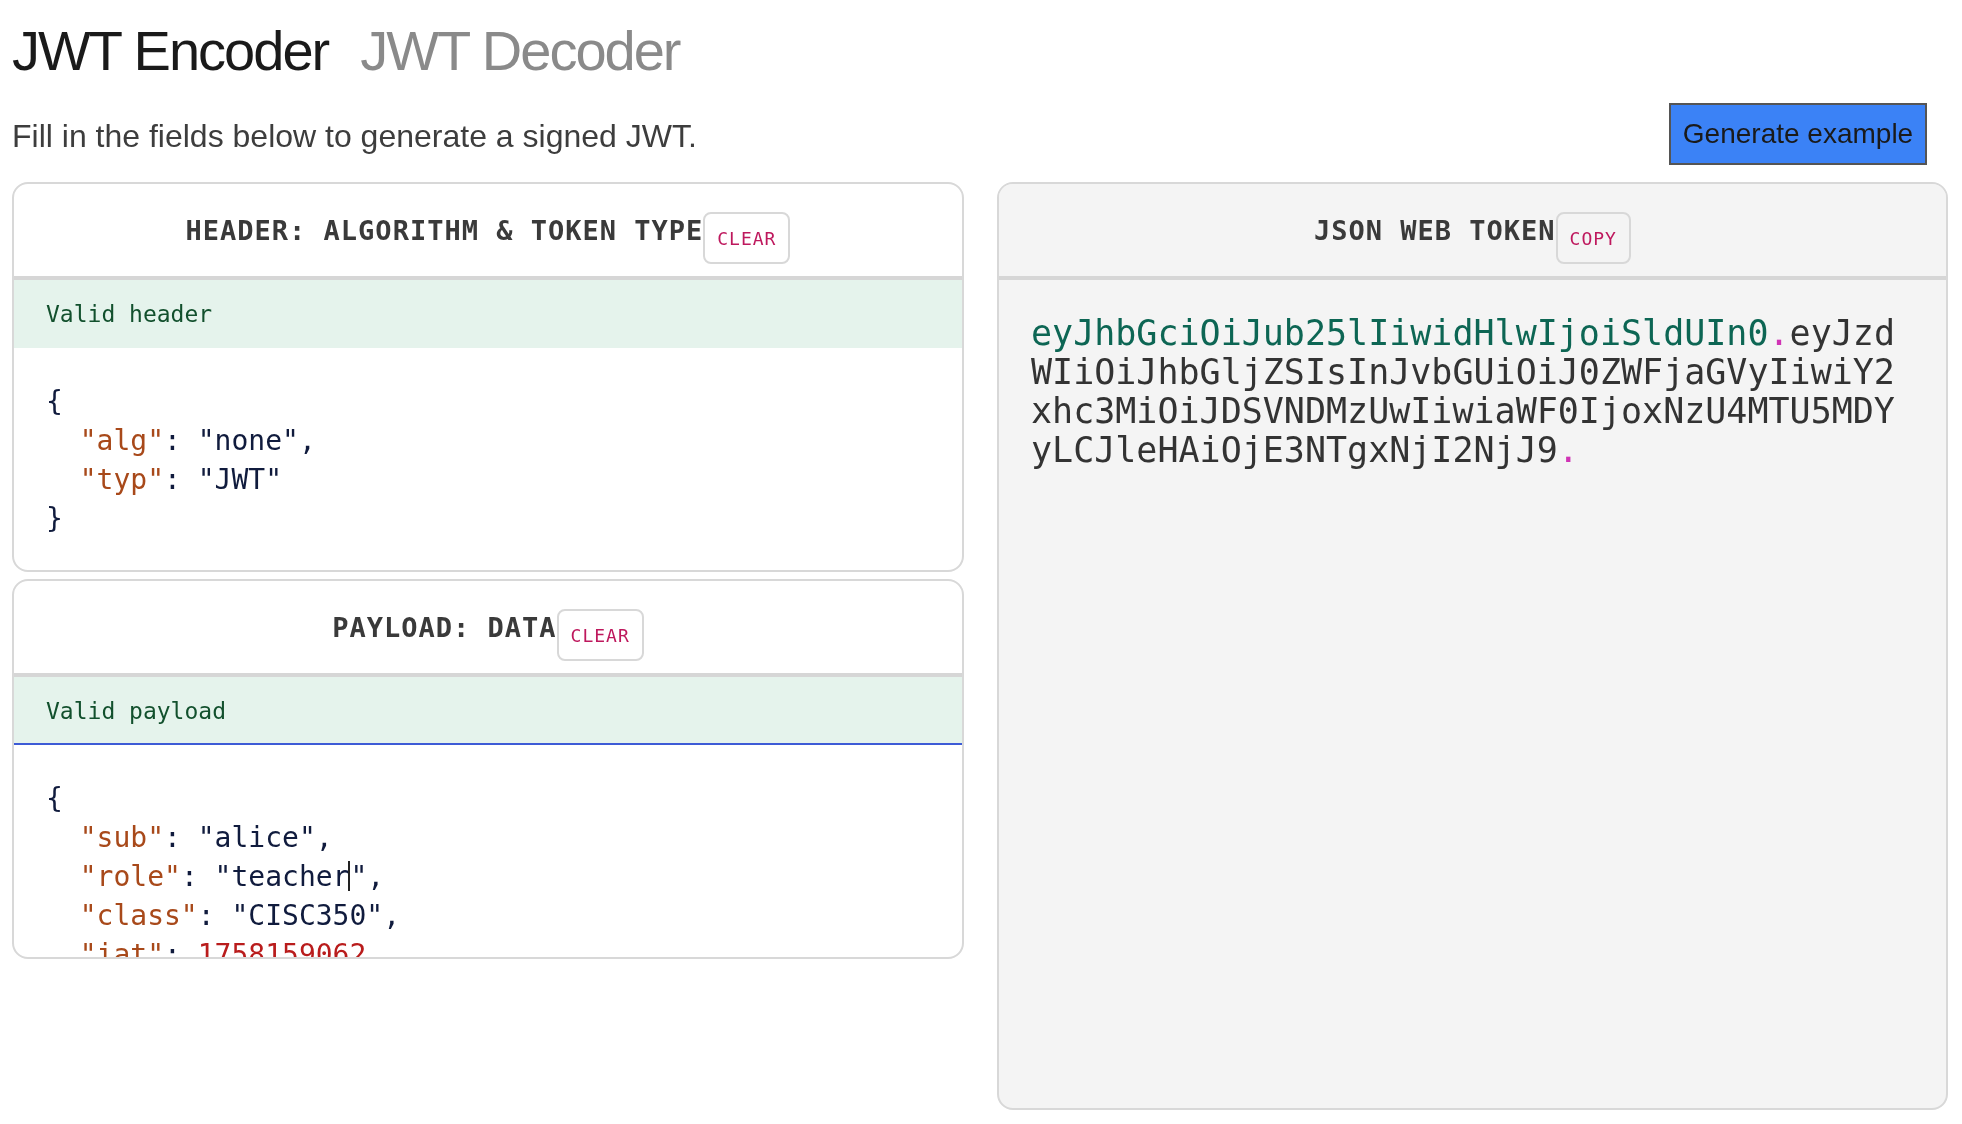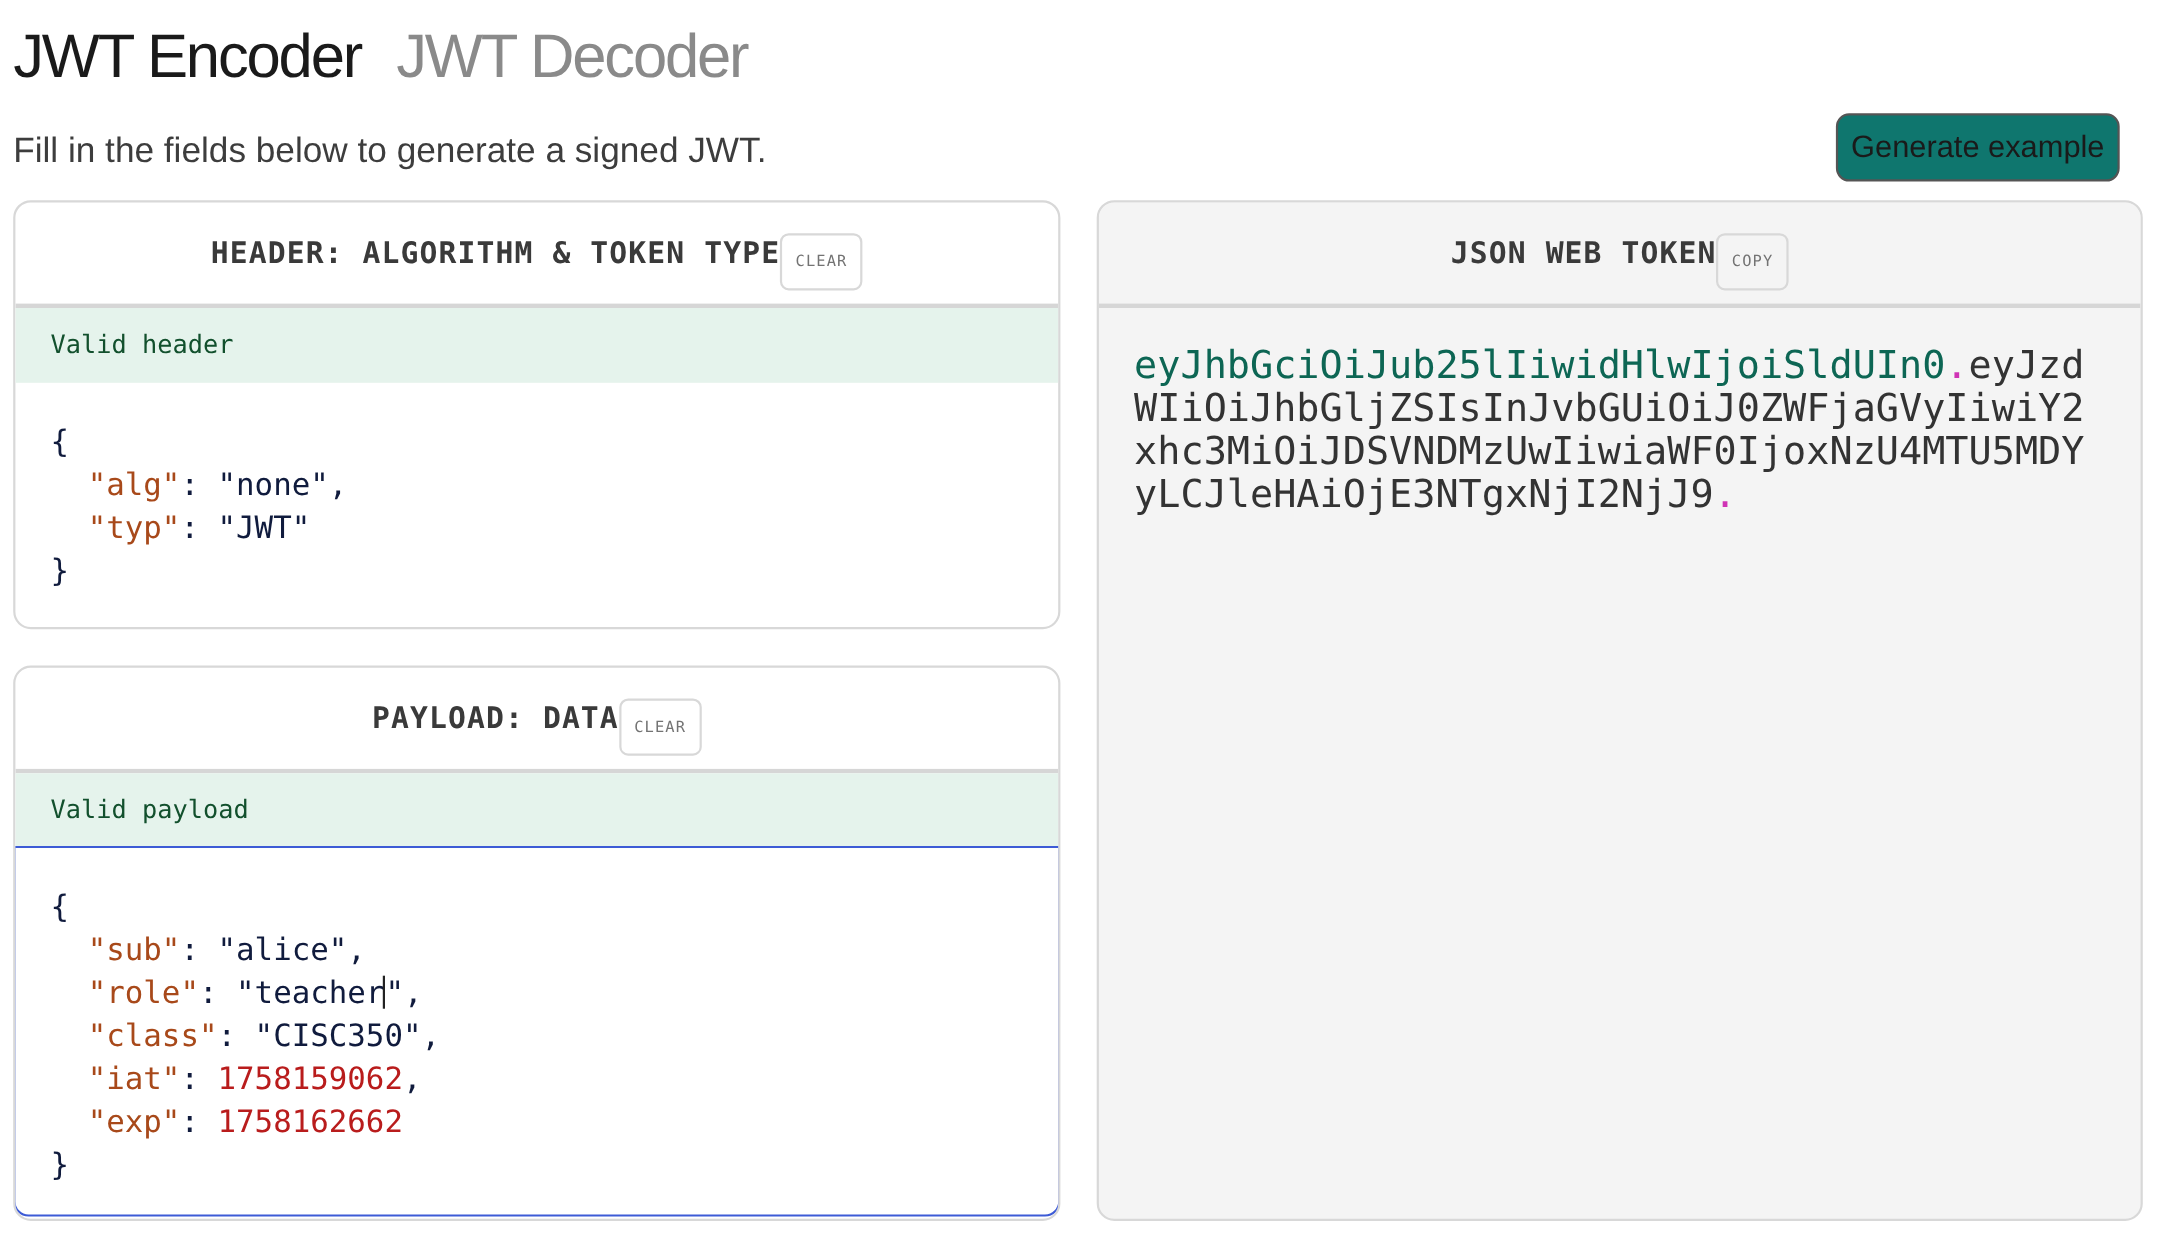--- a/index.html
+++ b/index.html
@@ -7,43 +7,43 @@
   body { font-family: "Liberation Sans", sans-serif; color: #1a1a1a; position: relative; }
 
   .title-row { position: absolute; left: 12px; top: 16px; display: flex; gap: 32px; align-items: baseline; }
   .title-tab { font-size: 56px; letter-spacing: -2px; font-family: "Liberation Sans", sans-serif; cursor: pointer; line-height: 70px; }
   .title-tab.inactive { color: #8a8a8a; }
   .title-tab.active { color: #1a1a1a; }
 
   .subtitle { position: absolute; left: 12px; top: 119px; font-size: 32px; color: #3d3d3d; line-height: 34px; text-align: center; }
 
   .gen-btn { position: absolute; left: 1669px; top: 103px; width: 258px; height: 62px;
-    border: 2px solid #555; border-radius: 12px; background: #0f766e; font-size: 28px; color: #1a1a1a;
+    border: 2px solid #555; border-radius: 0; background: #3b82f6; font-size: 28px; color: #1a1a1a;
     font-family: "Liberation Sans", sans-serif; cursor: pointer; }
 
   .panel { position: absolute; border: 2px solid #d8d8d8; border-radius: 16px; overflow: hidden; background: #fff; }
   .panel-head { height: 96px; display: flex; align-items: center; justify-content: center; padding: 0 32px;
     border-bottom: 4px solid #d6d6d6; }
   .panel-title { font-family: "DejaVu Sans Mono", monospace; font-weight: bold; font-size: 27px; color: #3a3a3a; letter-spacing: 1px; }
-  .small-btn { font-family: "DejaVu Sans Mono", monospace; font-size: 14px; color: #737373; background: transparent;
+  .small-btn { font-family: "DejaVu Sans Mono", monospace; font-size: 18px; color: #be185d; background: transparent;
     border: 2px solid #d8d8d8; border-radius: 8px; height: 52px; padding: 0 12px; cursor: pointer; letter-spacing: 1px; margin-top: 16px; }
 
   .status { height: 68px; display: flex; align-items: center; padding: 0 32px;
     font-family: "DejaVu Sans Mono", monospace; font-size: 23px; }
   .status.valid { background: #e5f3ec; color: #12502d; }
   .status.warn { background: #fdf2b4; color: #3e3512; }
   .status a { color: #3e3512; text-decoration: underline; }
 
   .code { font-family: "DejaVu Sans Mono", monospace; font-size: 28px; line-height: 39px; padding: 34px 32px; white-space: pre; color: #101b3d; }
   .k { color: #a8491a; }
   .n { color: #b91c1c; }
   .caret { display: inline-block; width: 2px; height: 30px; background: #222; vertical-align: -5px; margin-left: -1px; }
 
   #panel-header { left: 12px; top: 182px; width: 952px; height: 390px; }
-  #panel-payload { left: 12px; top: 605px; width: 952px; height: 505px; }
+  #panel-payload { left: 12px; top: 579px; width: 952px; height: 380px; }
   #panel-payload .editor { border: 2px solid #3d5bd6; border-radius: 0 0 14px 14px; height: 337px; margin: -2px -2px 0 -2px; }
   #panel-token { left: 997px; top: 182px; width: 951px; height: 928px; background: #f4f4f4; }
   #panel-token .panel-head { background: #f4f4f4; }
 
   .token { font-family: "DejaVu Sans Mono", monospace; font-size: 35px; line-height: 39px; padding: 34px 32px; color: #333; word-break: break-all; white-space: normal; }
   .tok-head { color: #0d6654; }
   .tok-dot { color: #d033b5; }
   .tok-payload { color: #333333; }
 </style>
 </head>

